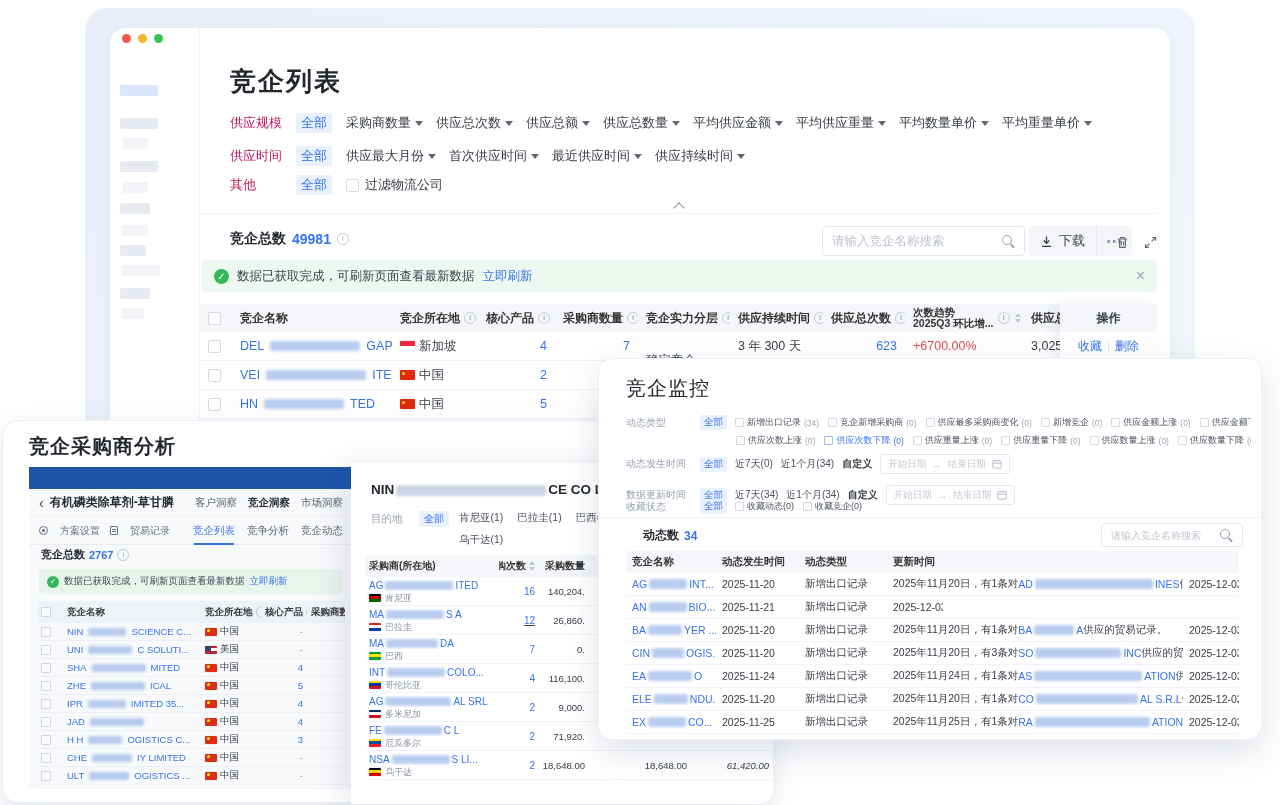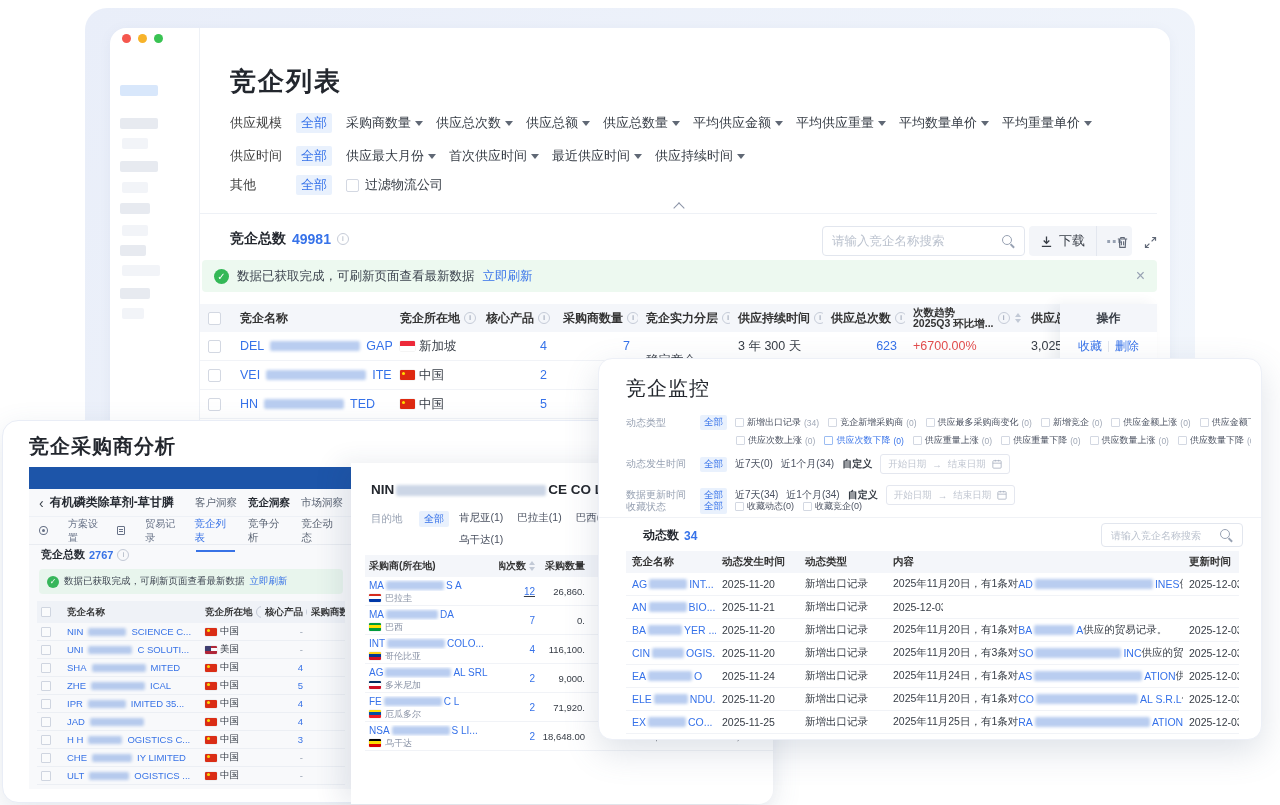--- a/index.html
+++ b/index.html
@@ -14,21 +14,21 @@
 
 .dots{position:absolute;left:12px;top:6px;display:flex;gap:7px}
 .dot{width:9px;height:9px;border-radius:50%;cursor:pointer}
 .sidebar{position:absolute;left:0;top:0;width:90px;height:100%;border-right:1px solid #eef1f6}
 .sbar{position:absolute;left:10px;height:11px;border-radius:2px;background:#e7eaf0}
 .sbar.blue{background:#d8e7fb}
 .sbar.light{background:#f2f4f8;left:12px}
 .mtitle{position:absolute;left:120px;top:36px;font-size:26px;font-weight:700;color:#23272e;letter-spacing:2px}
 
 .frow{position:absolute;left:120px;height:22px;display:flex;align-items:center;gap:14px;font-size:13px;white-space:nowrap}
-.flabel{color:#404040;width:52px;flex:none}
+.flabel{color:#be185d;width:52px;flex:none}
 .badge{background:#e9f1fd;color:#3672e9;padding:1px 5px;border-radius:2px;cursor:pointer;flex:none}
 .fitems{display:flex;gap:13px;align-items:center}
 .fitem{color:#363c45;cursor:pointer;display:inline-flex;align-items:center;gap:4px}
 .caret{width:0;height:0;border-left:4px solid transparent;border-right:4px solid transparent;border-top:5px solid #606875;display:inline-block}
 .fcheck{display:inline-flex;align-items:center;gap:6px;cursor:pointer}
 .cb{width:13px;height:13px;border:1px solid #d3d8e2;border-radius:2px;background:#fff;display:inline-block;flex:none;cursor:pointer}
 .cb.xs{width:9px;height:9px;border-radius:1px}
 .cb.sm{width:10px;height:10px;border-radius:1px}
 .collapse{position:absolute;left:90px;top:174px;width:957px;height:12px;border-bottom:1px solid #eef1f6;cursor:pointer}
 .chev{width:8px;height:8px;border-left:1.5px solid #8a93a6;border-top:1.5px solid #8a93a6;transform:rotate(45deg);display:block;margin:2px auto 0}
@@ -117,21 +117,21 @@
 .atitle{position:absolute;left:26px;top:12px;font-size:20px;font-weight:700;color:#23272e;letter-spacing:1px}
 .mini{position:absolute;left:26px;top:46px;width:324px;height:322px;overflow:hidden;background:#fdfdfe}
 .bluebar{position:absolute;left:0;top:0;width:100%;height:22px;background:#1d55a9}
 .mhdr1{position:absolute;left:0;top:22px;width:100%;height:28px;display:flex;align-items:center;gap:6px;padding:0 10px;border-bottom:1px solid #f3f5f9}
 .bk{font-size:14px;color:#363c45;cursor:pointer;line-height:1}
 .mprod{font-size:12px;font-weight:700;color:#23272e;white-space:nowrap}
 .mtabs{margin-left:auto;display:flex;gap:11px;font-size:10.5px;color:#5a6372}
 .mtab{cursor:pointer}
 .mtab.act{color:#23272e;font-weight:700}
 .mhdr2{position:absolute;left:0;top:50px;width:100%;height:28px;display:flex;align-items:center;gap:10px;padding:0 10px;border-bottom:1px solid #eef0f4}
-.mmenu{display:inline-flex;align-items:center;gap:20px;font-size:10px;color:#667085;cursor:pointer}
+.mmenu{display:inline-flex;align-items:center;gap:12px;font-size:10px;color:#667085;cursor:pointer}
 .ic-target{width:9px;height:9px;border:1px solid #667085;border-radius:50%;position:relative;display:inline-block}
 .ic-target::after{content:"";position:absolute;left:2px;top:2px;width:3px;height:3px;border-radius:50%;background:#667085}
 .ic-doc{width:8px;height:9px;border:1px solid #667085;border-radius:1px;position:relative;display:inline-block}
 .ic-doc::after{content:"";position:absolute;left:1px;top:2px;width:4px;height:1px;background:#667085;box-shadow:0 2px 0 #667085}
 .msubtabs{margin-left:auto;display:flex;gap:12px;font-size:10.5px;color:#5a6372}
 .msub{cursor:pointer;position:relative}
 .msub.act{color:#3672e9}
 .msub.act::after{content:"";position:absolute;left:1px;right:1px;bottom:-7px;height:2px;background:#3672e9}
 .mtotal{position:absolute;left:12px;top:80px;display:flex;gap:4px;align-items:center}
 .mtlabel{font-size:11px;font-weight:700;color:#23272e}
@@ -721,20 +721,41 @@
           </div>
           <div class="th r" style="width: 50px;">
             <span>采购数量</span>
           </div>
           <div class="th" style="width: 102px;"></div>
           <div class="th" style="width: 82px;"></div>
         </div>
       <div id="drows">
           <div class="tr">
             <div class="td buyercell" style="width: 134px;">
+              <div class="dl1"><span>AG</span><span class="redact rb" style="width: 68px;"></span><span>ITED</span></div>
+              <div class="dl2">
+                <span class="flag f-ke">
+                  <i style="background: rgb(0, 0, 0);"></i>
+                  <i style="background: rgb(187, 0, 0);"></i>
+                  <i style="background: rgb(0, 102, 0);"></i>
+                </span>
+                <span>肯尼亚</span>
+              </div>
+            </div>
+            <div class="td r" style="width: 40px;">
+              <span class="num">16</span>
+            </div>
+            <div class="td r" style="width: 50px;">
+              <span class="numv">140,204.</span>
+            </div>
+            <div class="td r" style="width: 102px;"></div>
+            <div class="td r" style="width: 82px;"></div>
+          </div>
+          <div class="tr">
+            <div class="td buyercell" style="width: 134px;">
               <div class="dl1"><span>MA</span><span class="redact rb" style="width: 58px;"></span><span>S A</span></div>
               <div class="dl2">
                 <span class="flag f-py">
                   <i style="background: rgb(213, 43, 30);"></i>
                   <i style="background: rgb(255, 255, 255);"></i>
                   <i style="background: rgb(0, 56, 168);"></i>
                 </span>
                 <span>巴拉圭</span>
               </div>
             </div>
@@ -998,23 +1019,20 @@
     <div class="thead" id="mthead">
         <div class="th" style="width: 90px;">
           <span>竞企名称</span>
         </div>
         <div class="th" style="width: 83px;">
           <span>动态发生时间</span>
         </div>
         <div class="th" style="width: 88px;">
           <span>动态类型</span>
         </div>
-        <div class="th" style="width: 296px;">
-          <span>内容</span>
-        </div>
         <div class="th" style="width: 56px;">
           <span>更新时间</span>
         </div>
       </div>
     <div id="mrows">
         <div class="tr">
           <div class="td link" style="width: 90px;">
             <span>AG</span>
             <span class="redact rb" style="width: 38px;"></span>
             <span>INT...</span>

